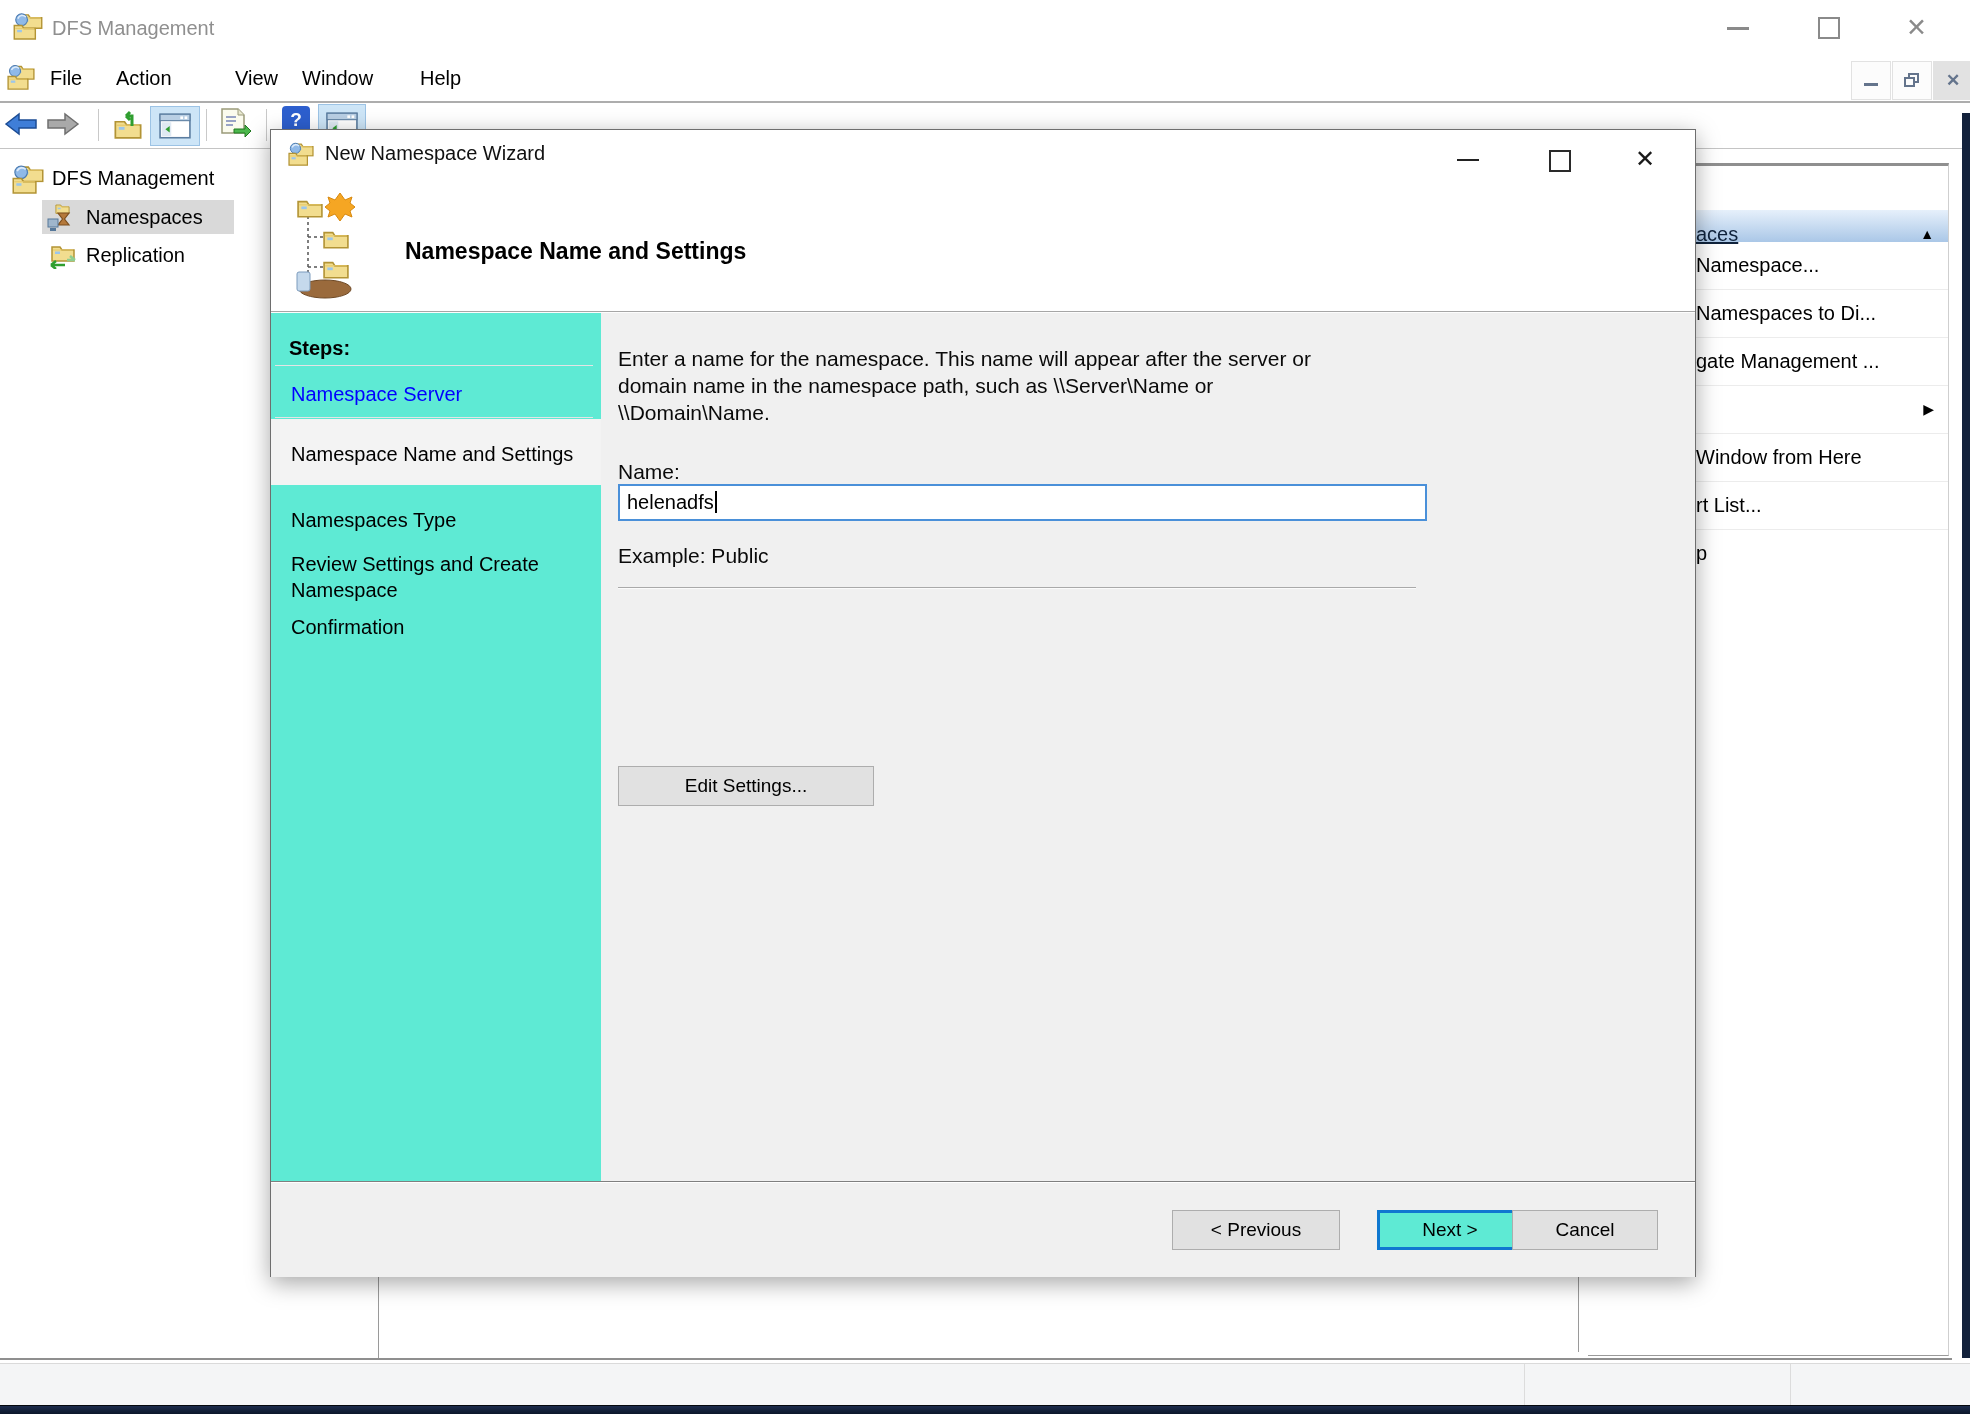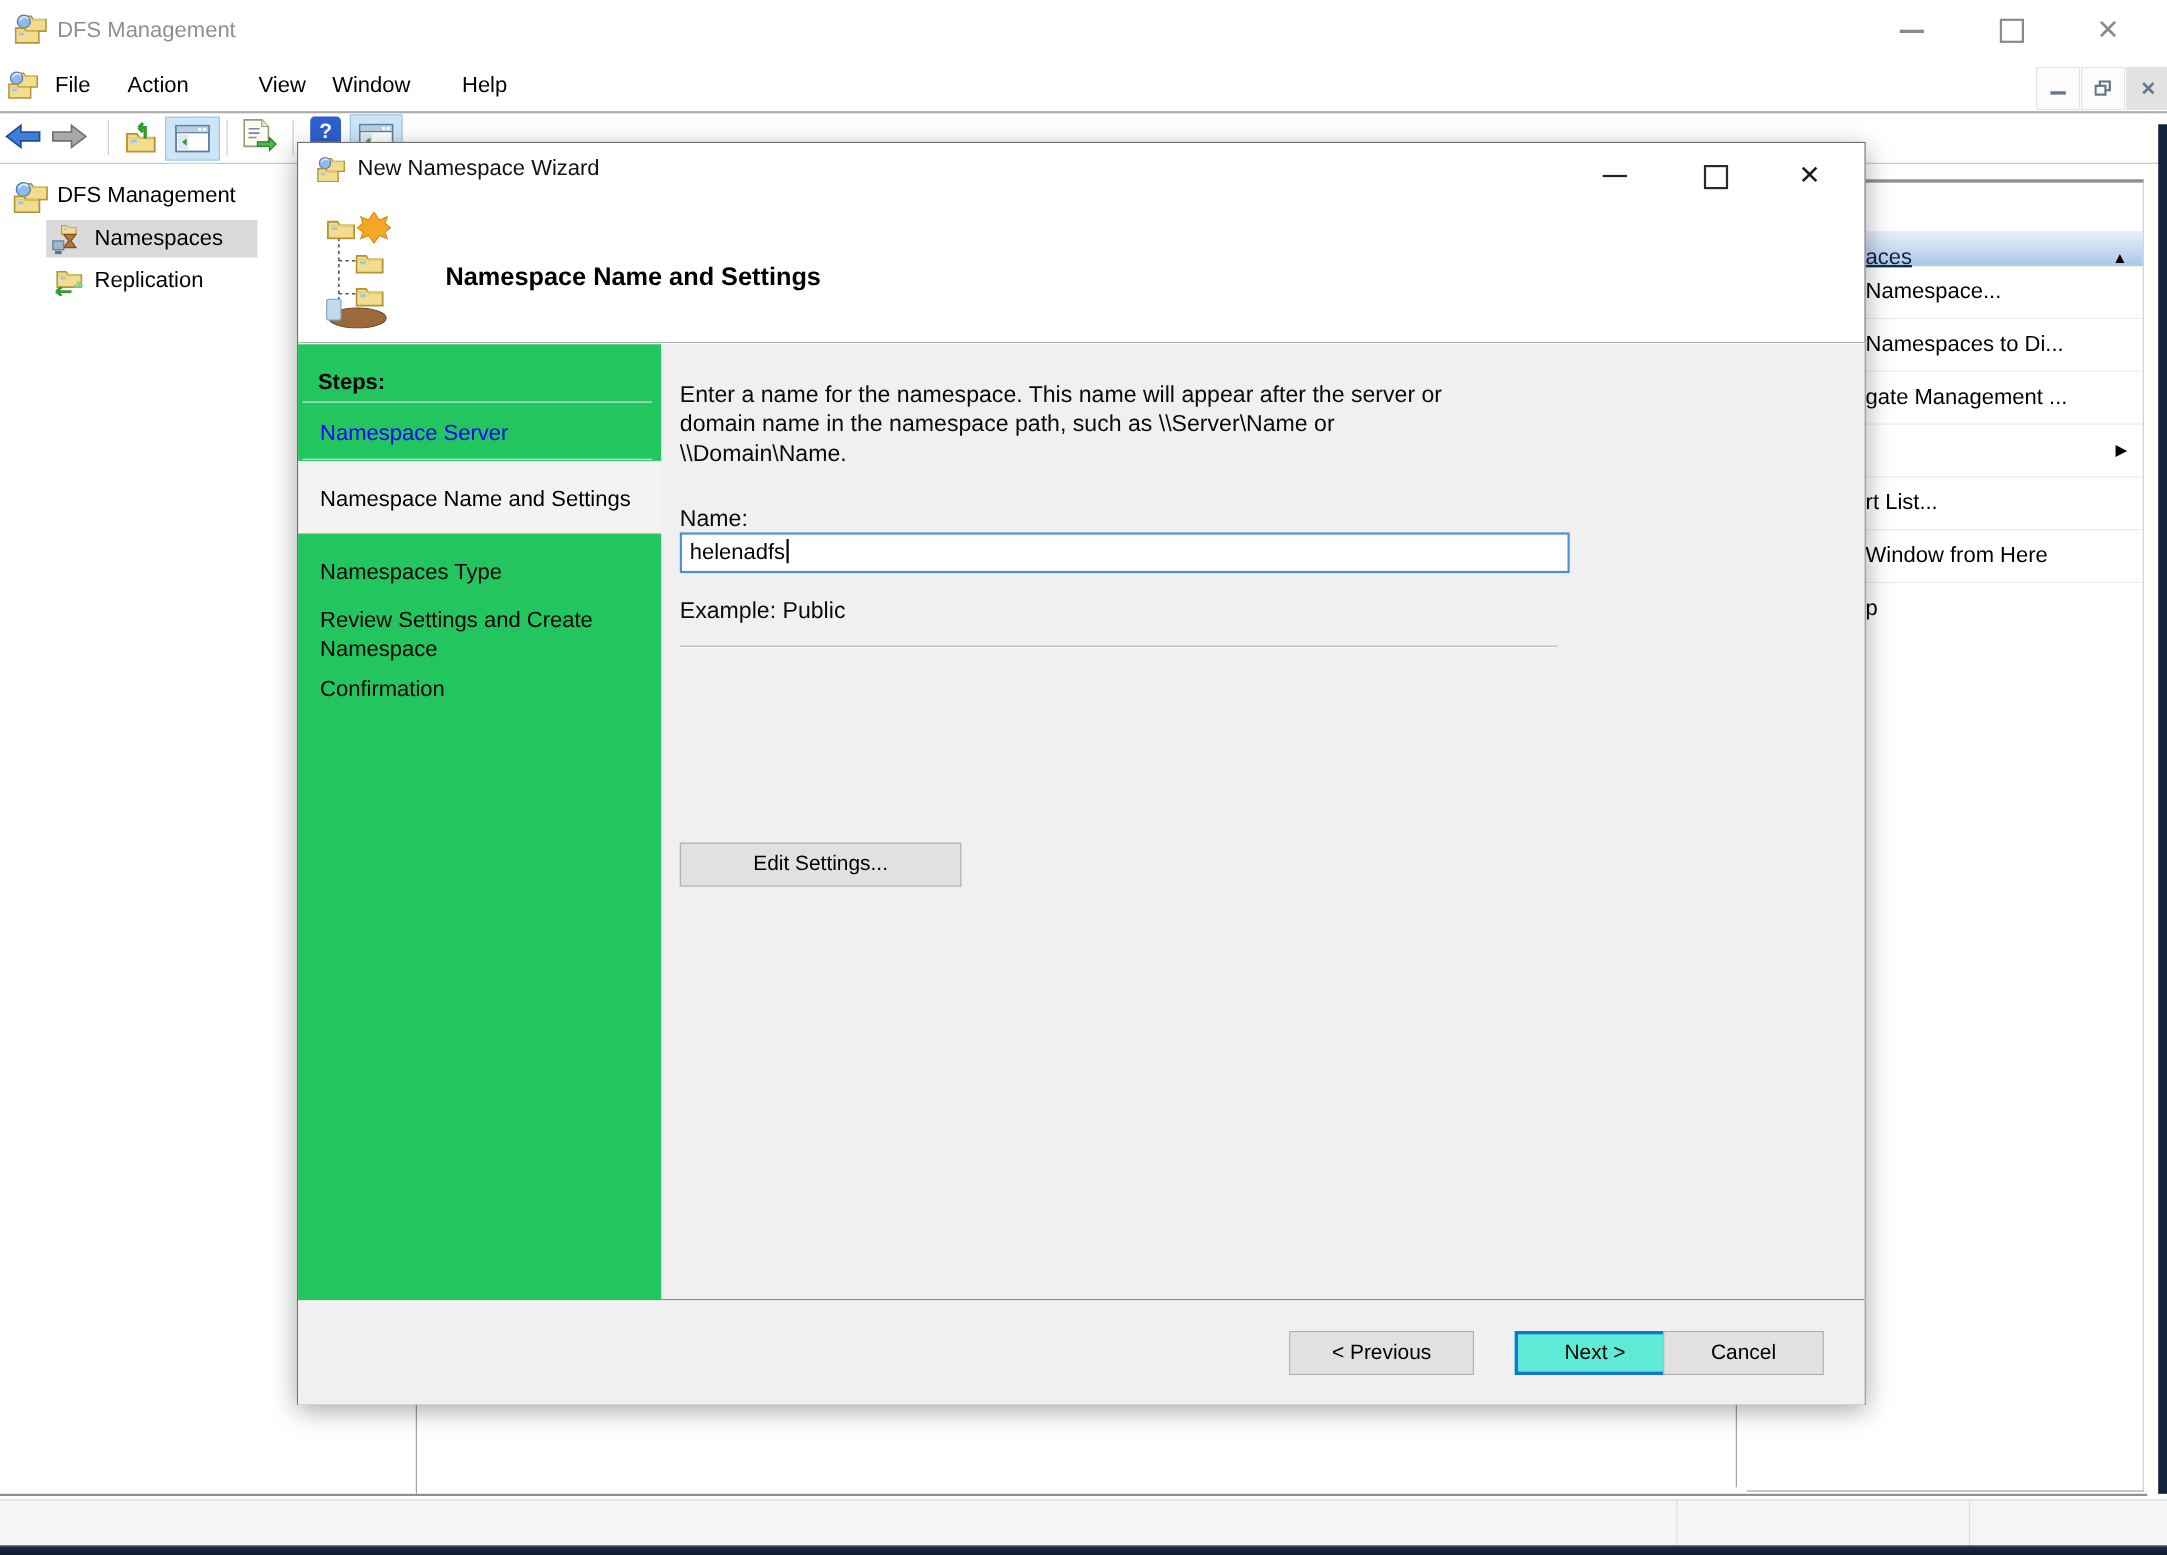--- a/index.html
+++ b/index.html
@@ -29,21 +29,21 @@
            border-bottom:1px solid #ececec;position:relative;cursor:default;}
   .act-tri{position:absolute;right:14px;top:0;font-size:14px;color:#000;}
   
   .dialog{left:270px;top:129px;width:1424px;height:1146px;background:#ffffff;
           border:1px solid #6e6e6e;box-shadow:0 6px 22px rgba(0,0,0,0.35);z-index:10;}
   .dlg-title{left:54px;top:0;height:46px;line-height:46px;font-size:20px;color:#111;}
   .dlg-max{width:18px;height:18px;border:2px solid #2a2a2a;}
   .dlg-close{font-size:24px;color:#1a1a1a;font-weight:300;}
   .page-title{font-size:23px;font-weight:bold;color:#000;}
   .hdr-divider{left:0;top:181px;width:1424px;height:0;border-top:1px solid #a6a6a6;border-bottom:1px solid #fdfdfd;}
-  .steps-pane{left:0;top:183px;width:330px;height:868px;background:#22c55e;border-right:1px solid #d6d6d6;}
+  .steps-pane{left:0;top:183px;width:330px;height:868px;background:#5eead4;border-right:1px solid #d6d6d6;}
   .content-pane{left:330px;top:183px;width:1094px;height:868px;background:#f0f0f0;}
   .steps-head{left:18px;top:24px;font-size:20px;font-weight:bold;}
   .steps-rule{left:4px;width:318px;height:1px;background:#e4e4e4;}
   .step{left:20px;font-size:20px;color:#000;}
   .step-link{color:#0000ff;cursor:pointer;}
   .step-band{left:0;top:106px;width:330px;height:66px;background:#f3f3f3;}
   .body-text{font-size:21px;line-height:27px;color:#0a0a0a;}
   .name-input{left:347px;top:354px;width:798px;height:33px;background:#fff;border:2px solid #4a90d9;
               font-size:20px;line-height:33px;padding-left:7px;}
   .caret{display:inline-block;width:2px;height:22px;background:#000;vertical-align:-4px;margin-left:1px;}
@@ -201,22 +201,22 @@
       <span>aces</span>
       <span class="act-tri" style="top:0;line-height:48px">▲</span>
     </div>
     <div class="act-row"><span>Namespace...</span></div>
     <div class="act-row"><span>Namespaces to Di...</span></div>
     <div class="act-row"><span>gate Management ...</span></div>
     <div class="act-row">
       <span></span>
       <span class="act-tri" style="line-height:47px">▶</span>
     </div>
+    <div class="act-row"><span>Window from Here</span></div>
     <div class="act-row"><span>rt List...</span></div>
-    <div class="act-row"><span>Window from Here</span></div>
     <div class="act-row" style="border-bottom:none"><span>p</span></div>
   </div>
 
   <div class="abs statusbar">
     <div class="abs" style="left:1524px;top:0;width:1px;height:42px;background:#dcdcdc"></div>
     <div class="abs" style="left:1790px;top:0;width:1px;height:42px;background:#dcdcdc"></div>
   </div>
   <div class="abs taskbar"></div>
 
   <div class="abs dialog">

